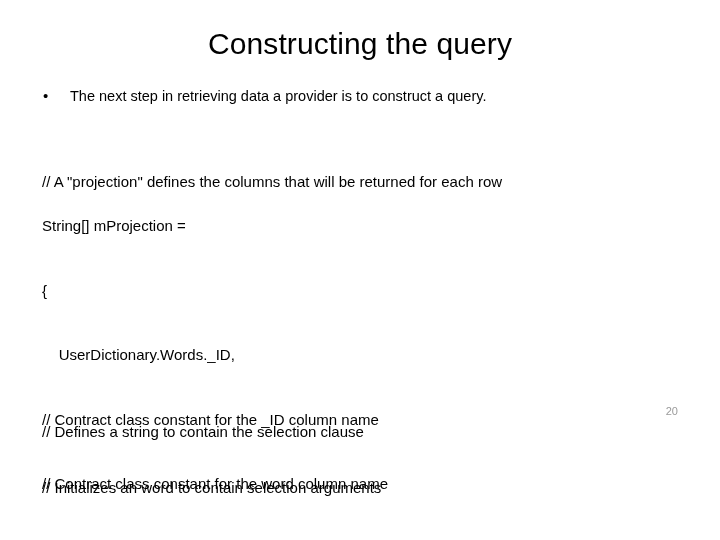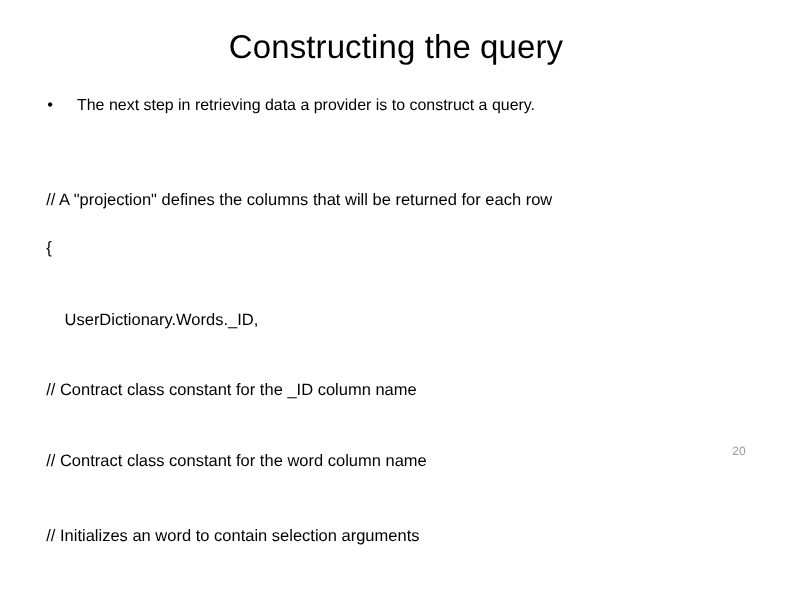--- a/index.html
+++ b/index.html
@@ -103,30 +103,32 @@
   <div class="bullet-row">
     <span class="bullet-mark">•</span>
     <span class="bullet-text">The next step in retrieving data a provider is to construct a query.</span>
   </div>
 
   <div class="block" id="note-projection">
     <div class="line">// A "projection" defines the columns that will be returned for each row</div>
   </div>
 
   <div class="block" id="code-projection">
+    <div class="line">String[] mProjection =</div>
     <div class="line">{</div>
     <div class="line">    UserDictionary.Words._ID,</div>
     <div class="line">// Contract class constant for the _ID column name</div>
     <div class="line">// Contract class constant for the word column name</div>
     
     
     
   </div>
 
   <div class="block" id="block-selection-clause">
+    <div class="line">// Defines a string to contain the selection clause</div>
   </div>
 
   <div class="block" id="block-selection-args">
     <div class="line">// Initializes an word to contain selection arguments</div>
     
   </div>
 
   <div class="page-number">20</div>
 
 </div>

